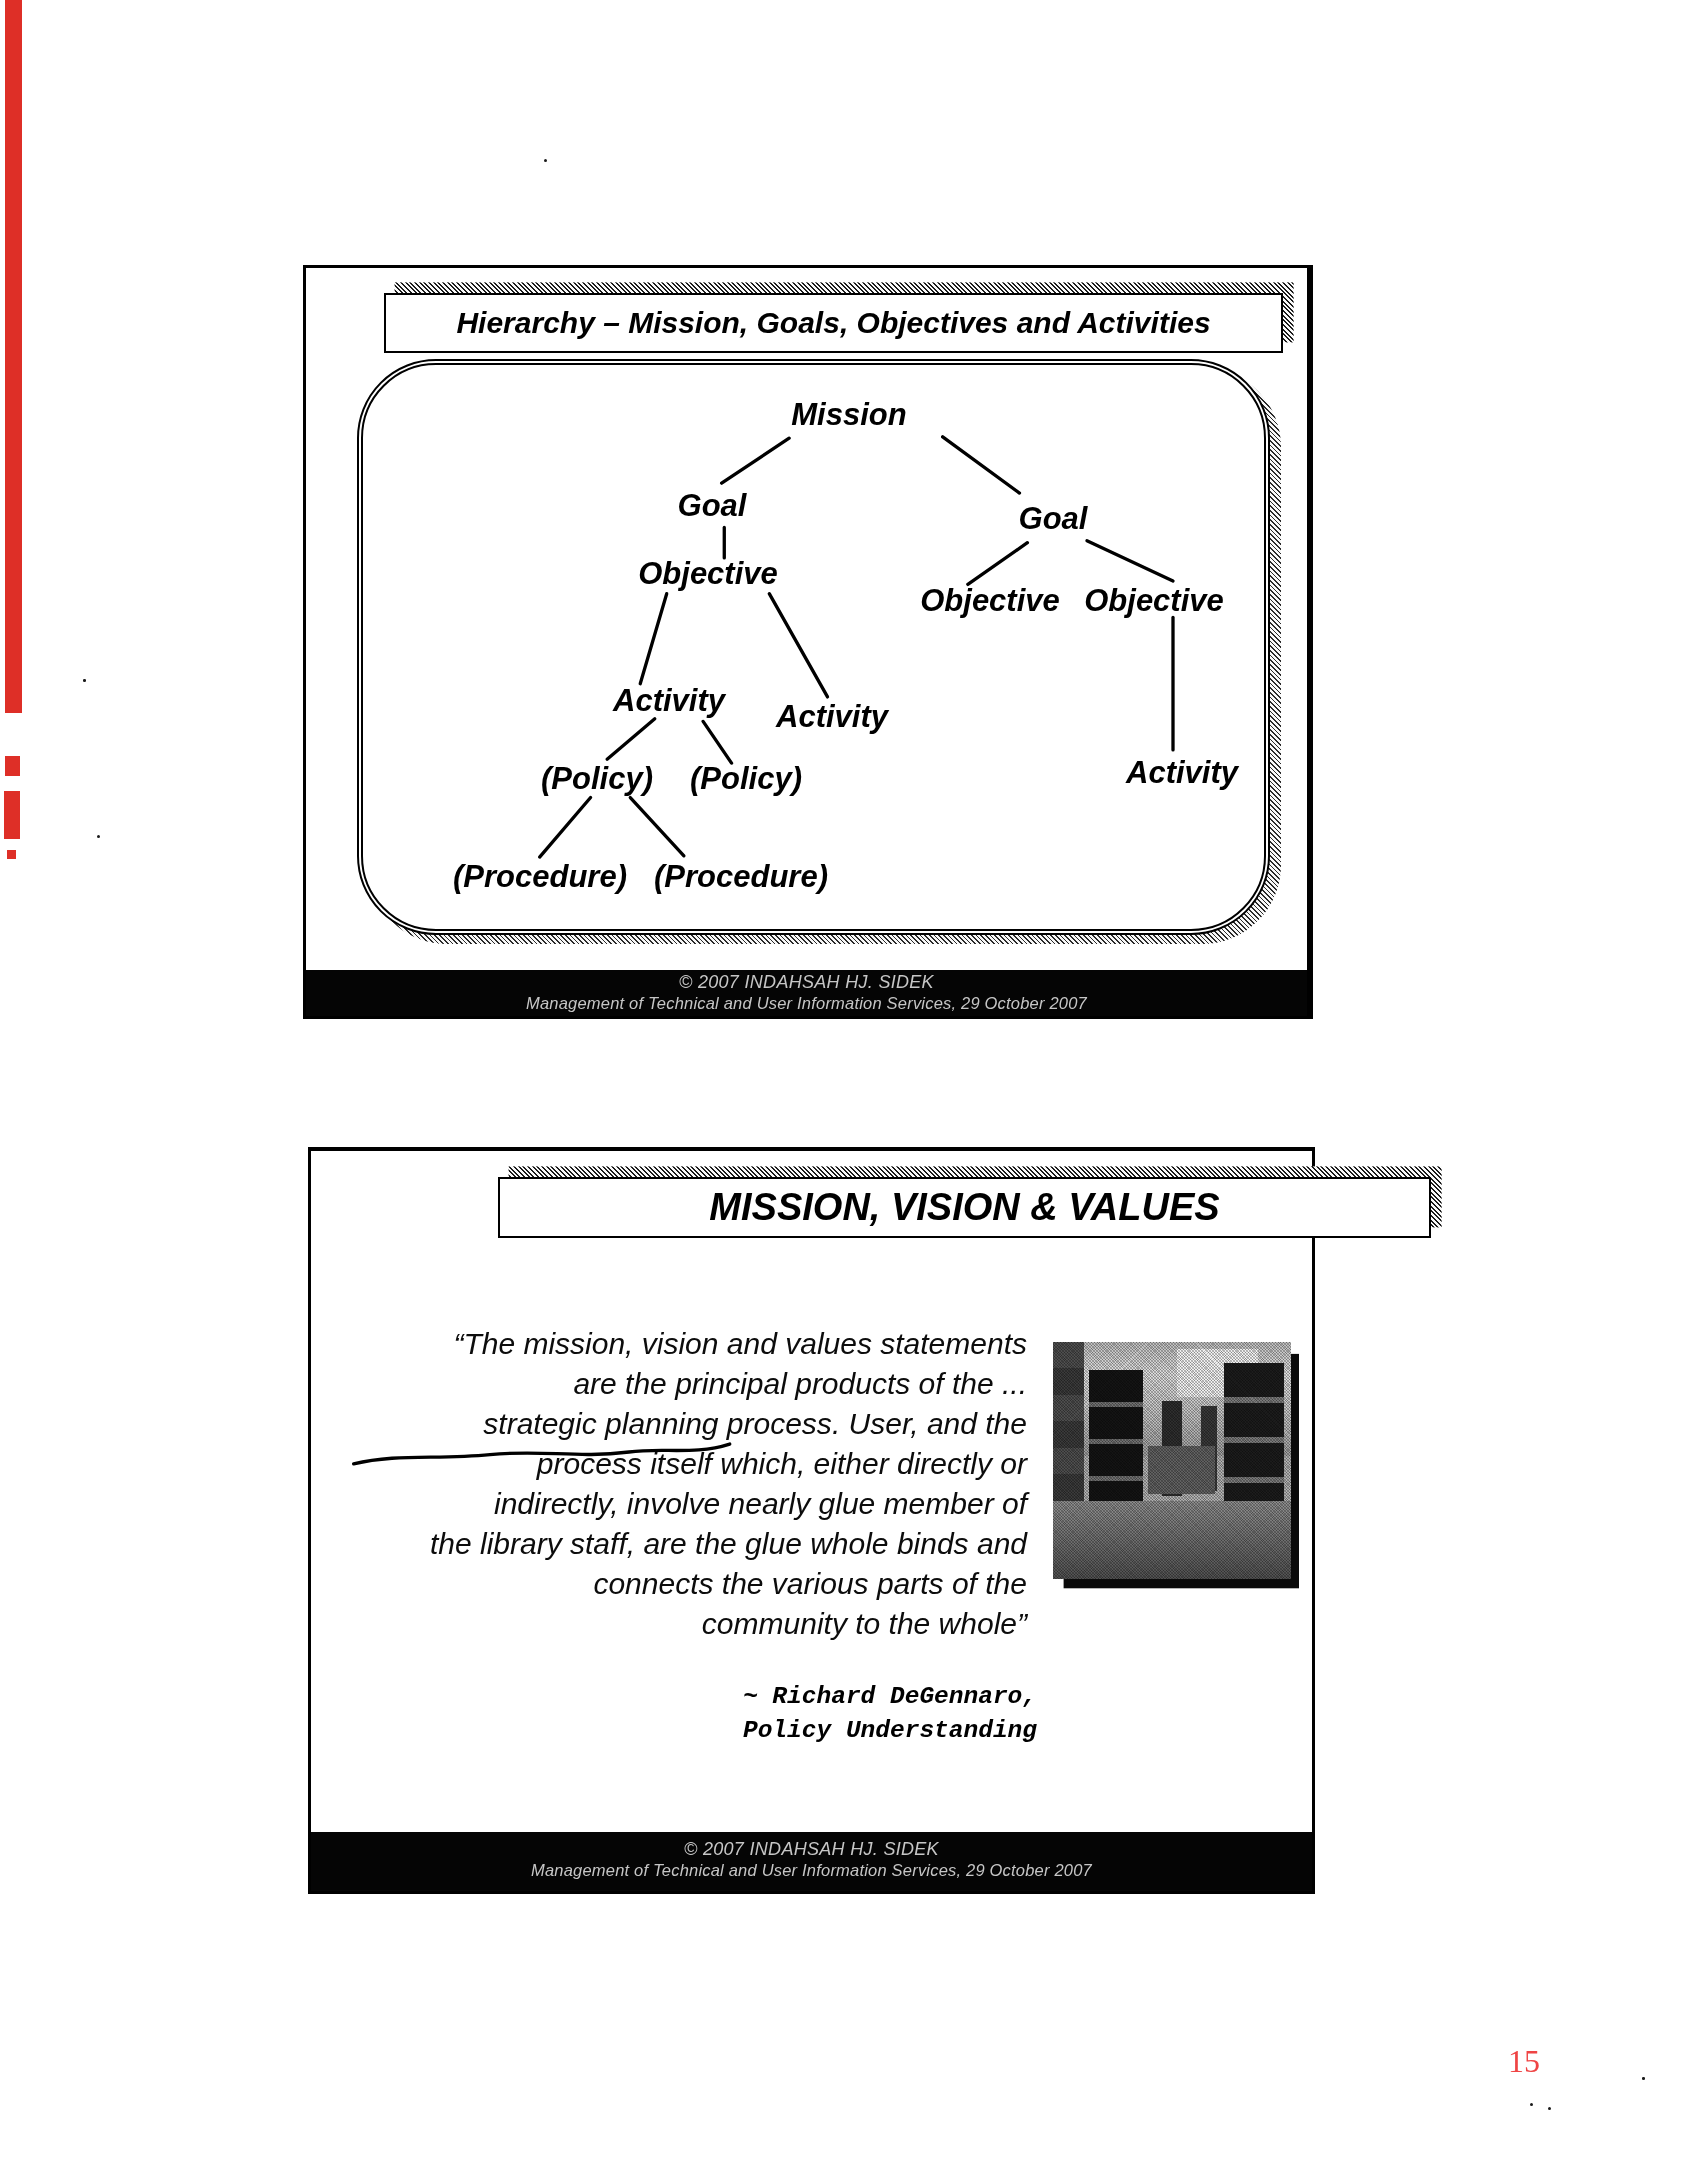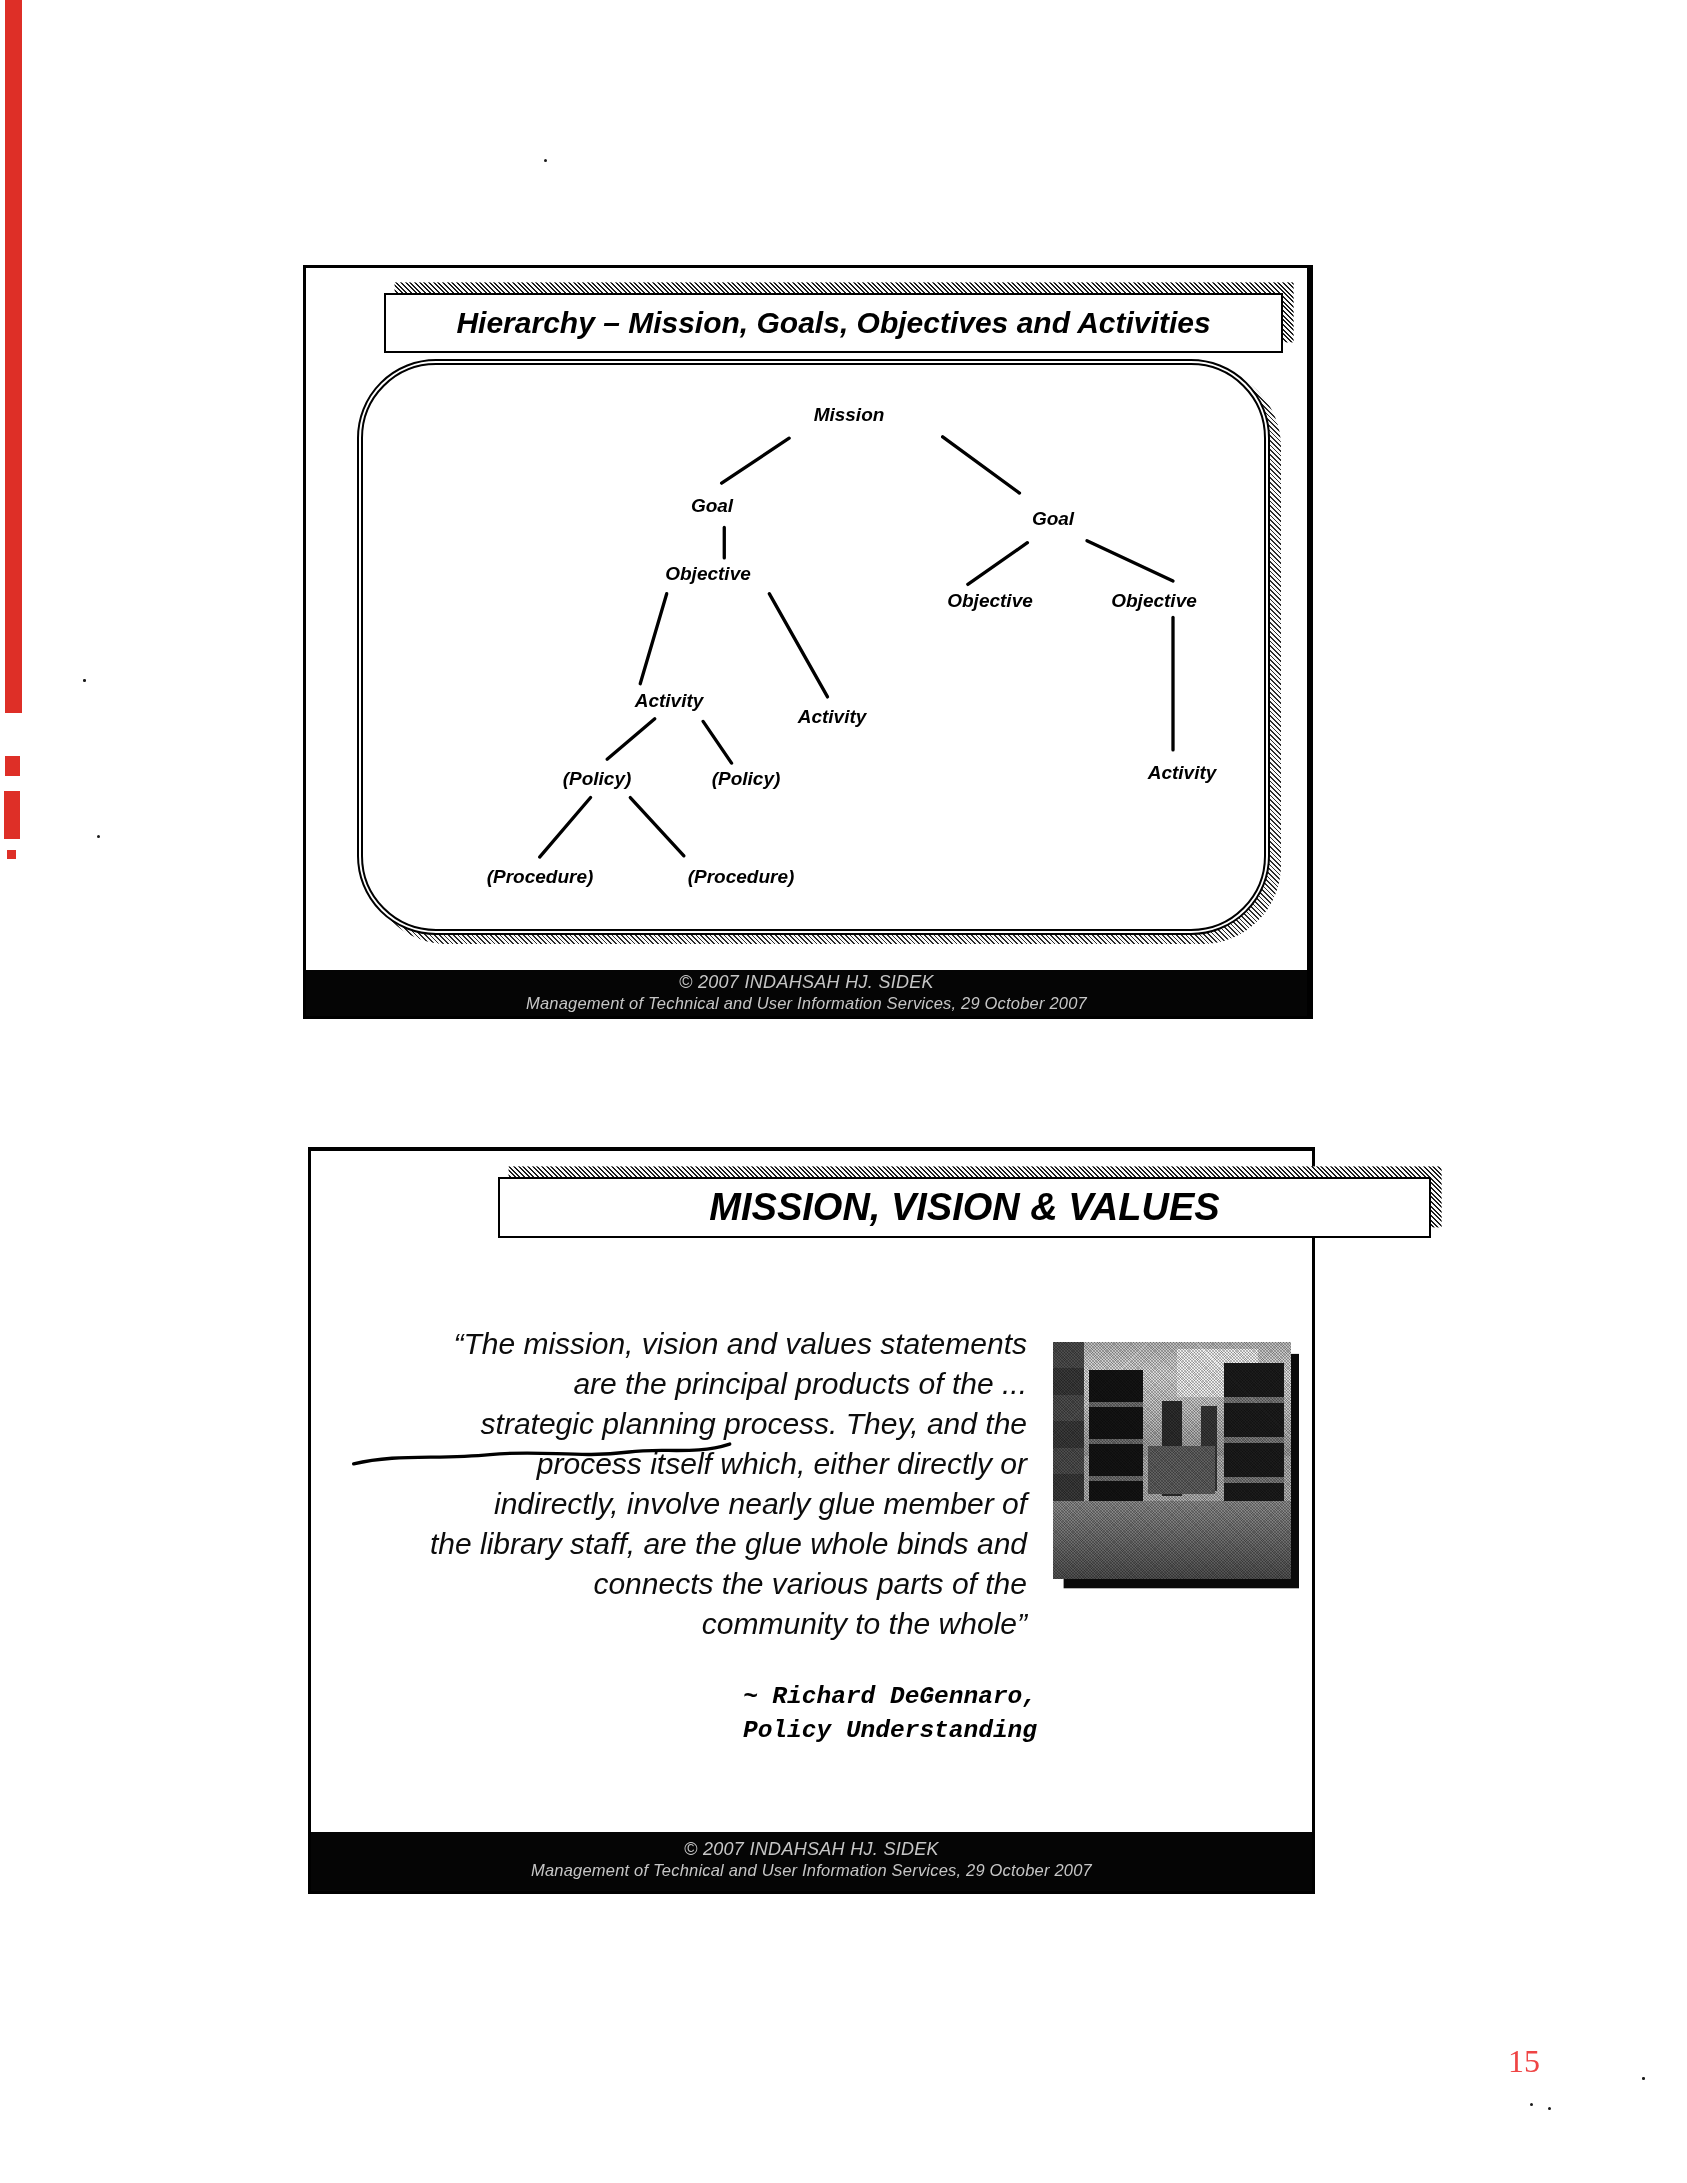--- a/index.html
+++ b/index.html
@@ -23,21 +23,21 @@
     font-weight:bold;font-style:italic;white-space:nowrap;}
 
   
   .round-shadow{position:absolute;left:62px;top:100px;width:913px;height:576px;
     border-radius:79px;background:repeating-linear-gradient(45deg,#2a2a2a 0 1.3px,#f7f7f7 1.3px 3.3px);}
   .round-frame{position:absolute;left:51px;top:91px;width:913px;height:576px;
     border:6.6px double #000;border-radius:79px;background:#fff;box-sizing:border-box;}
 
   .tree-lines{position:absolute;left:0;top:0;pointer-events:none;}
   .node{position:absolute;transform:translate(-50%,-50%);font-style:italic;font-weight:bold;
-        font-size:19px;white-space:nowrap;}
+        font-size:31px;white-space:nowrap;}
 
   
   .bar{position:absolute;left:0;right:0;bottom:0;background:#050505;color:#c6c6c6;
        text-align:center;font-style:italic;}
   .bar .l1{font-size:18px;line-height:21px;letter-spacing:0.3px;}
   .bar .l2{font-size:16.5px;line-height:20px;letter-spacing:0.2px;}
   .slide1 .bar{height:44px;padding-top:2px;}
   .slide2 .bar{height:52px;padding-top:6.6px;}
 
   
@@ -142,21 +142,21 @@
   <div class="slide slide2">
 
     <div class="title-wrap" style="left:187px;top:26px;width:933px;height:61px">
       <div class="title-shadow"></div>
       <div class="title-box" style="font-size:38px">MISSION, VISION &amp; VALUES</div>
     </div>
 
     <div class="quote">
       <div class="qline">“The mission, vision and values statements</div>
       <div class="qline">are the principal products of the ...</div>
-      <div class="qline"><span>strategic planning process</span><span>. They, and the</span></div>
+      <div class="qline"><span>strategic planning process</span><span>. User, and the</span></div>
       <div class="qline">process itself which, either directly or</div>
       <div class="qline">indirectly, involve nearly glue member of</div>
       <div class="qline">the library staff, are the glue whole binds and</div>
       <div class="qline">connects the various parts of the</div>
       <div class="qline">community to the whole”</div>
       <svg class="wavy" width="384" height="32" viewBox="0 0 580 48">
         <path d="M4,42 C70,26 130,36 210,28 C290,20 340,34 420,24 C470,17 520,29 572,12" fill="none" stroke="#000" stroke-width="5" stroke-linecap="round"></path>
       </svg>
     </div>
 

